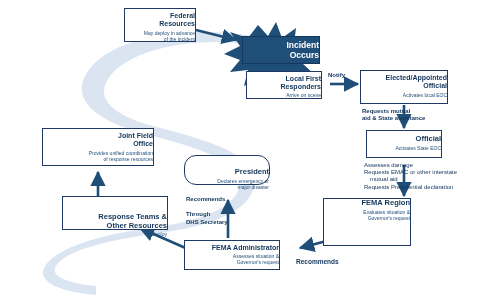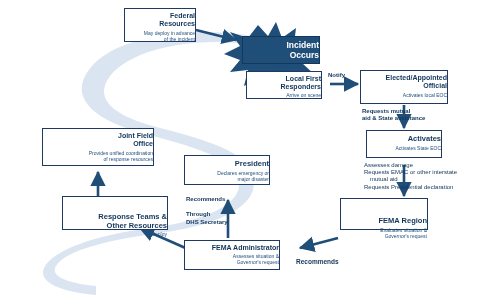--- a/index.html
+++ b/index.html
@@ -71,50 +71,50 @@
   <div class="node" style="left:360px;top:70px;width:88px;height:34px;padding-top:3px;">
     <div class="title" style="font-size:7px;line-height:8px;white-space:pre-line;">Elected/Appointed
 Official</div>
     <div class="sub" style="font-size:5px;line-height:6px;white-space:pre-line;margin-top:2px;">Activates local EOC</div>
   </div>
 
   <div class="plainlabel" style="left:362px;top:108px;width:96px;font-size:6px;line-height:7px;white-space:pre-line;text-align:left;">Requests mutual
 aid &amp; State assistance</div>
 
   <div class="node" style="left:366px;top:130px;width:76px;height:28px;padding-top:4px;">
-    <div class="title" style="font-size:7.5px;line-height:8.5px;white-space:pre-line;">Activates</div>
+    <div class="title" style="font-size:7.5px;line-height:8.5px;white-space:pre-line;">Official</div>
     <div class="sub" style="font-size:5px;line-height:6px;white-space:pre-line;margin-top:1px;">Activates State EOC</div>
   </div>
 
   <ul class="bullets" style="left:364px;top:162px;width:112px;margin:0;padding:0;list-style:none;font-size:6px;line-height:7.2px;">
     <li style="padding-left:6px;text-indent:-6px;">Assesses damage</li>
     <li style="padding-left:6px;text-indent:-6px;">Requests EMAC or other interstate mutual aid</li>
     <li style="padding-left:6px;text-indent:-6px;">Requests Presidential declaration</li>
   </ul>
 
-  <div class="node" style="left:340px;top:198px;width:88px;height:32px;padding-top:18px;">
+  <div class="node" style="left:323px;top:198px;width:88px;height:48px;padding-top:0;">
     <div class="title" style="font-size:7.5px;line-height:8.5px;white-space:pre-line;">FEMA Region</div>
     <div class="sub" style="font-size:5px;line-height:6px;white-space:pre-line;margin-top:1px;">Evaluates situation &amp;
 Governor's request</div>
   </div>
 
   <div class="plainlabel" style="left:296px;top:258px;width:60px;font-size:6.5px;line-height:8px;white-space:pre-line;">Recommends</div>
 
   <div class="node" style="left:184px;top:240px;width:96px;height:30px;padding-top:3px;">
     <div class="title" style="font-size:7px;line-height:8px;white-space:pre-line;">FEMA Administrator</div>
     <div class="sub" style="font-size:5px;line-height:6px;white-space:pre-line;margin-top:1px;">Assesses situation &amp;
 Governor's request</div>
   </div>
 
   <div class="plainlabel" style="left:186px;top:196px;width:66px;font-size:6px;line-height:7.5px;white-space:pre-line;text-align:left;">Recommends
 
 Through
 DHS Secretary</div>
 
-  <div class="node" style="left:184px;top:155px;width:86px;height:30px;padding-top:4px;">
+  <div class="node" style="left:184px;top:155px;width:86px;height:30px;padding-top:12px;border-radius:12px;">
     <div class="title" style="font-size:7.5px;line-height:8.5px;white-space:pre-line;">President</div>
     <div class="sub" style="font-size:5px;line-height:6px;white-space:pre-line;margin-top:1px;">Declares emergency or
 major disaster</div>
   </div>
 
   <div class="node" style="left:42px;top:128px;width:112px;height:38px;padding-top:3px;">
     <div class="title" style="font-size:7px;line-height:8px;white-space:pre-line;">Joint Field
 Office</div>
     <div class="sub" style="font-size:5px;line-height:6px;white-space:pre-line;margin-top:2px;">Provides unified coordination
 of response resources</div>

